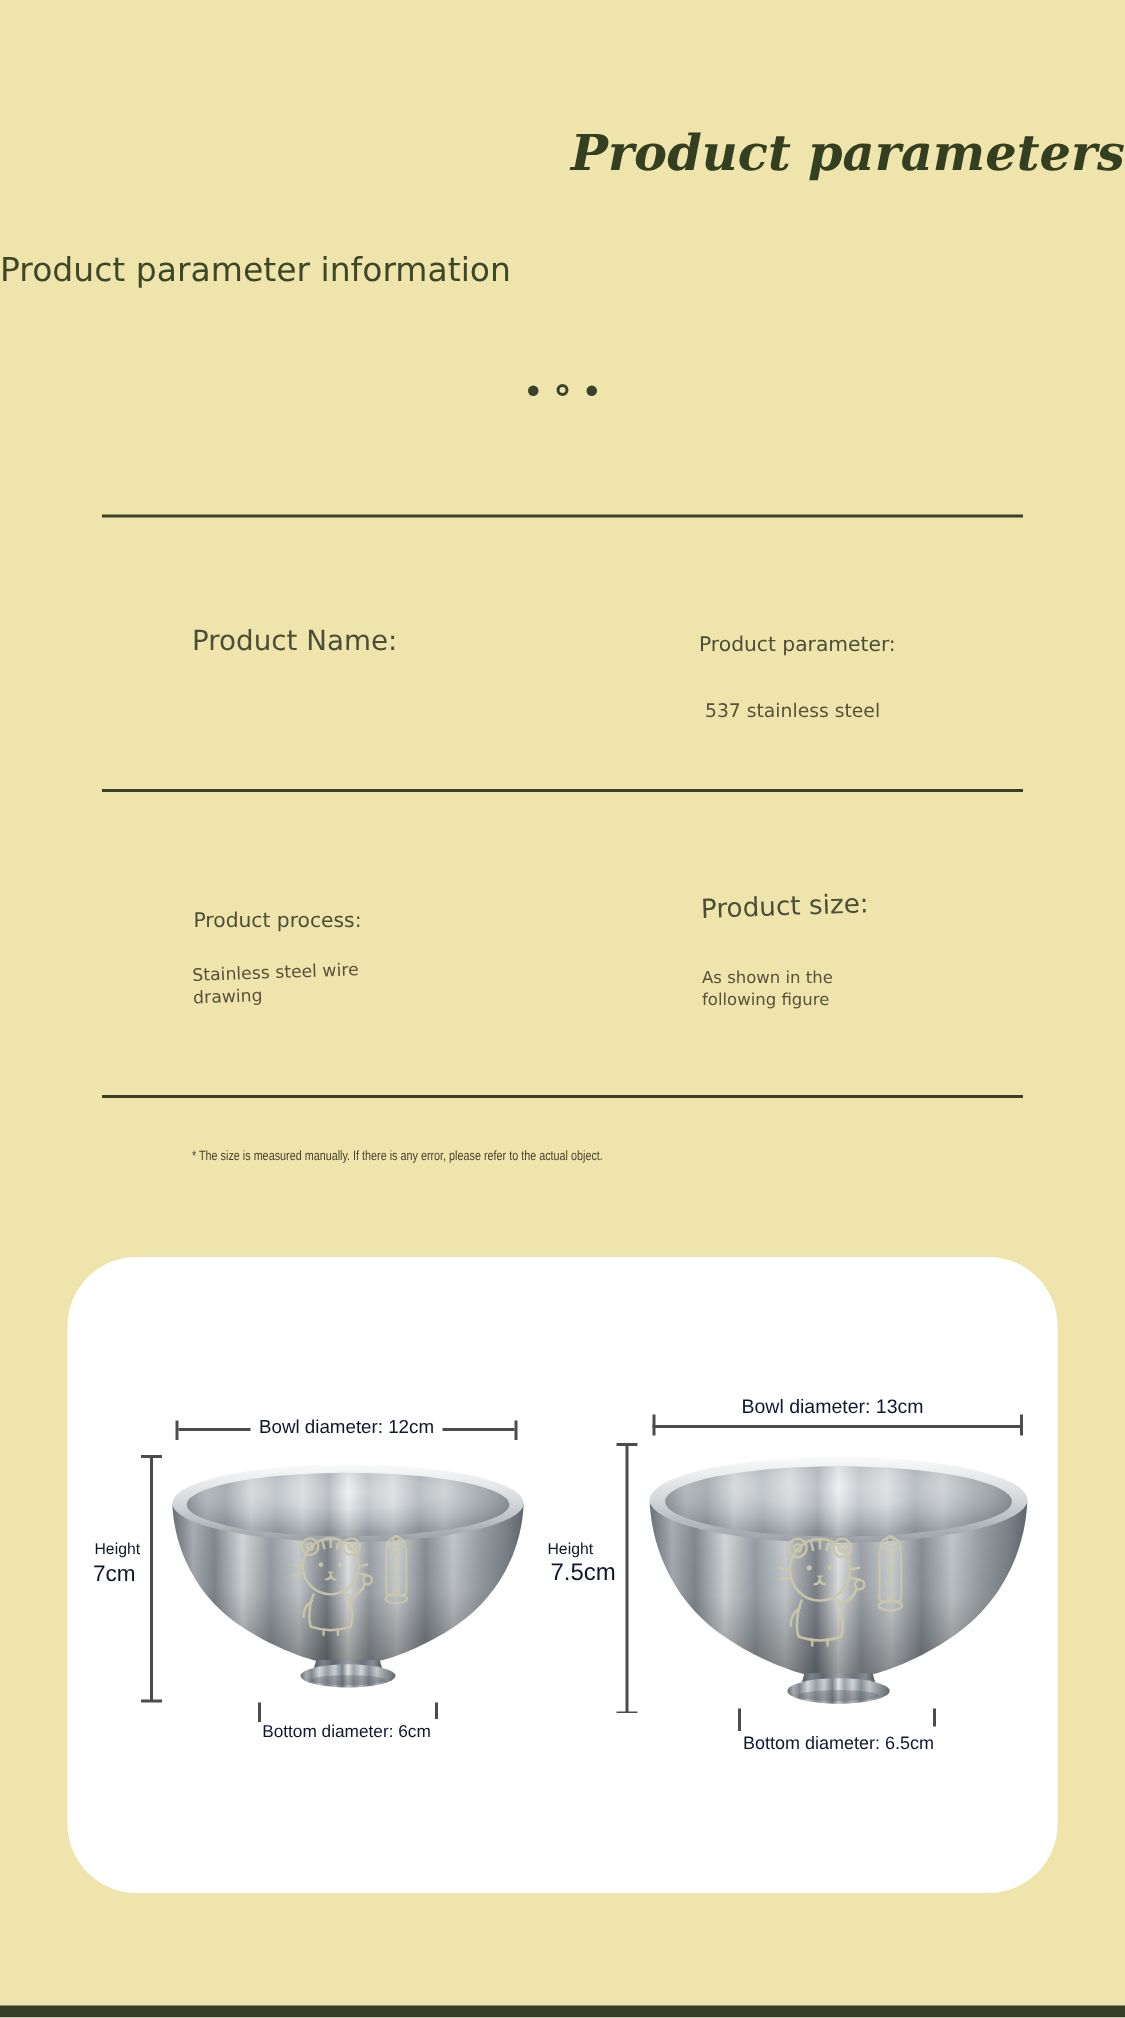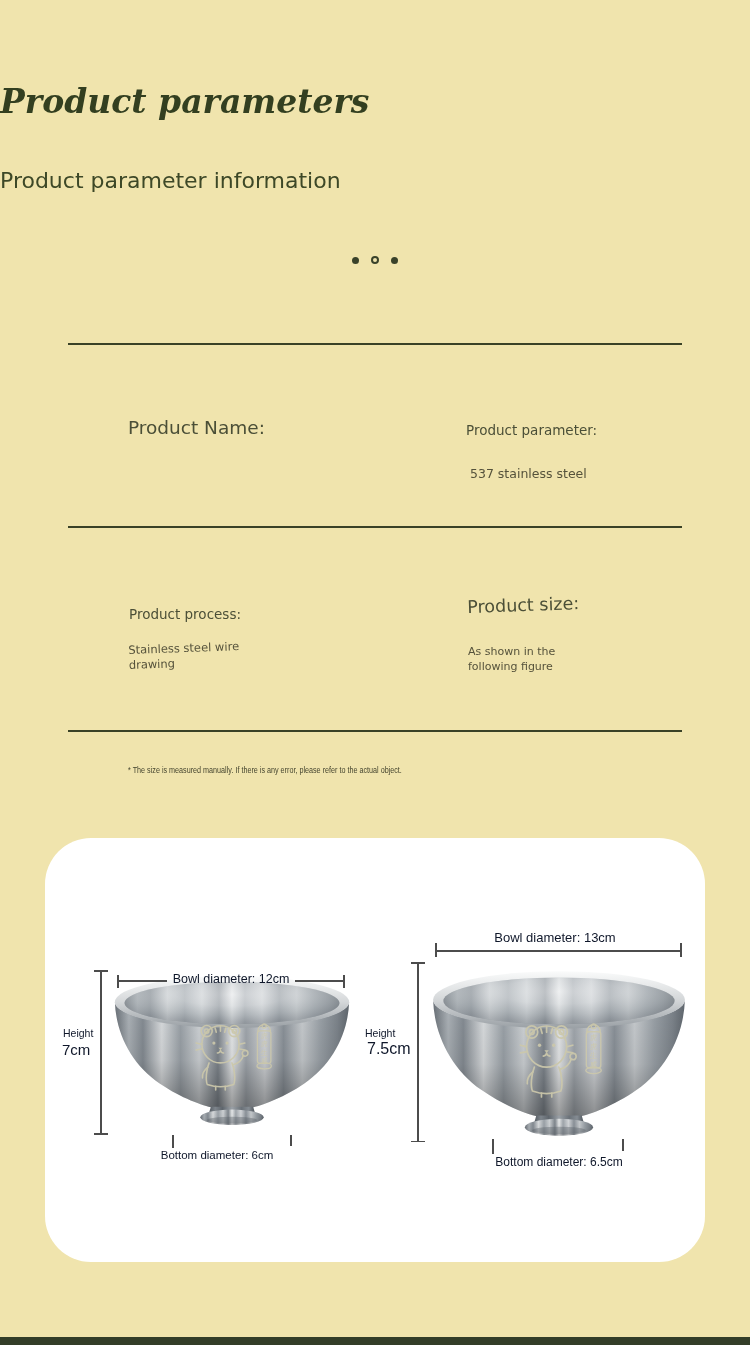--- a/index.html
+++ b/index.html
@@ -3,21 +3,21 @@
 <meta charset="utf-8">
 <style>
   html,body{margin:0;padding:0;background:#d8d8d8;}
   #page{
     position:relative;width:750px;height:1345px;margin:0 auto;
     background:#f0e4ad;overflow:hidden;
     font-family:"DejaVu Sans",sans-serif;
   }
   .abs{position:absolute;}
   .script-title{
-    left:0;right:0;top:82px;text-align:left;
+    left:0;right:0;top:82px;text-align:right;
     font-family:"DejaVu Serif",serif;font-style:italic;font-weight:bold;
     font-size:33px;color:#333f20;letter-spacing:0px;
   }
   .page-title{
     left:0;right:0;top:168px;
     font-size:22px;color:#3d4827;font-weight:500;
   }
   .dots{left:352px;top:256px;display:flex;align-items:center;gap:12px;}
   .dot{width:7px;height:7px;border-radius:50%;background:#39422a;}
   .dot.hollow{background:transparent;border:2px solid #39422a;width:4px;height:4px;}
@@ -36,21 +36,21 @@
     left:128px;top:765px;font-size:9px;color:#45452f;
     transform:scaleX(.8);transform-origin:left top;white-space:nowrap;
     font-family:"Liberation Sans",sans-serif;
   }
   .card{
     left:45px;top:838px;width:660px;height:424px;background:#ffffff;
     border-radius:46px;
   }
   .measure{font-family:"Liberation Sans",sans-serif;color:#0f172a;}
   .mline{background:#4c4c4c;}
-  .dia-flex{display:flex;align-items:center;height:16px;margin-top:28px;}
+  .dia-flex{display:flex;align-items:center;height:16px;}
   .dia-flex .seg{flex:1;height:1.6px;background:#4c4c4c;}
   .dia-flex .tick{width:1.6px;height:13px;background:#4c4c4c;}
   .dia-flex .txt{margin:0 6px;transform:translateY(-2px);font-size:12.5px;white-space:nowrap;}
   .vtick{width:1.6px;background:#4c4c4c;}
   .hcap{height:1.6px;width:14px;background:#4c4c4c;}
   .center-x{transform:translateX(-50%);white-space:nowrap;}
 </style>
 </head>
 <body>
 
@@ -194,21 +194,21 @@
     </div>
 
     <div class="abs vtick" style="left:55px;top:132px;height:164px"></div>
     <div class="abs hcap" style="left:48.5px;top:132px"></div>
     <div class="abs hcap" style="left:48.5px;top:295px"></div>
     <div class="abs measure" style="left:18px;top:189px;font-size:10.5px">Height</div>
     <div class="abs measure" style="left:17px;top:203px;font-size:15px">7cm</div>
 
     <div class="abs vtick" style="left:127px;top:297px;height:13px"></div>
     <div class="abs vtick" style="left:245px;top:297px;height:11px"></div>
-    <div class="abs measure center-x" style="left:172px;top:311px;font-size:11.5px">Bottom diameter: 6cm</div>
+    <div class="abs measure center-x" style="left:186px;top:311px;font-size:11.5px">Bottom diameter: 6cm</div>
 
     <svg class="abs" style="left:385px;top:130px" width="258" height="172" viewBox="0 0 250 162" preserveAspectRatio="none">
         <use href="#bowlArt"></use>
       </svg>
 
     <div class="abs measure center-x" style="left:510px;top:92px;font-size:13px">Bowl diameter: 13cm</div>
     <div class="abs" style="left:390px;top:105px;width:247px;height:15px">
       <div class="abs vtick" style="left:0;top:0;height:14px"></div>
       <div class="abs mline" style="left:0;right:0;top:7px;height:1.6px"></div>
       <div class="abs vtick" style="right:0;top:0;height:14px"></div>

